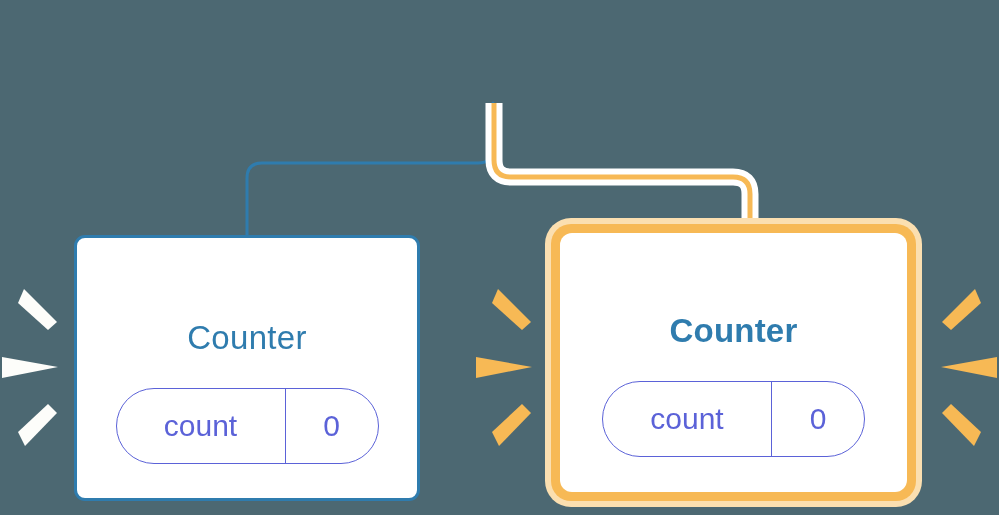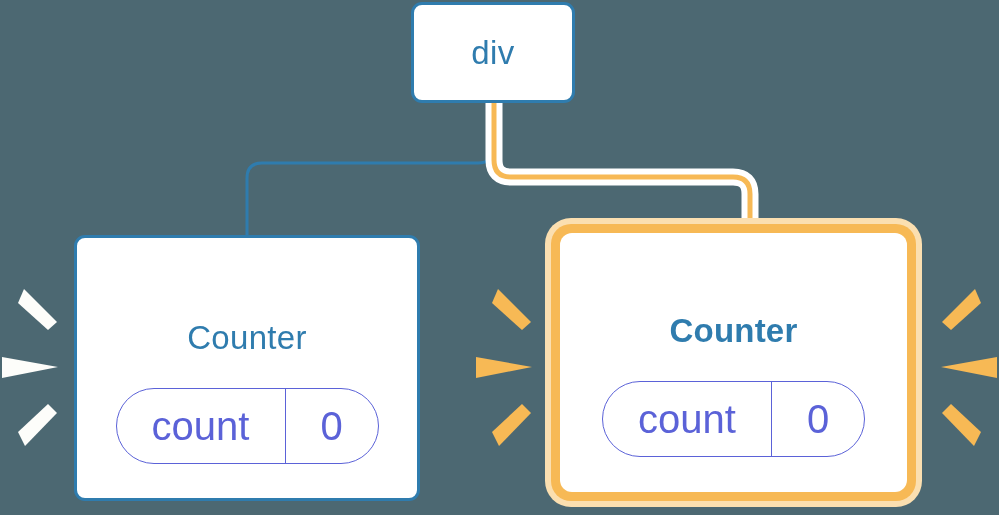--- a/index.html
+++ b/index.html
@@ -127,21 +127,21 @@
     border-radius: 38px;
     box-sizing: border-box;
     background: transparent;
   }
   .state-key,
   .state-val {
     display: flex;
     align-items: center;
     justify-content: center;
     color: #5b62d8;
-    font-size: 40px;
+    font-size: 30px;
     font-weight: 400;
     line-height: 1;
   }
   .state-key {
     width: 168px;
   }
   .state-val {
     width: 92px;
     border-left: 1.6px solid #5b62d8;
   }
@@ -166,23 +166,20 @@
 
   <svg id="connectors" viewBox="0 0 999 515">
 
     <path d="M 493 103 L 493 148 Q 493 163 478 163 L 262 163 Q 247 163 247 178 L 247 235" fill="none" stroke="#2f7cae" stroke-width="3" stroke-linecap="round" stroke-linejoin="round"></path>
 
     <path d="M 494 103 L 494 160 Q 494 177 511 177 L 733 177 Q 750 177 750 194 L 750 224" fill="none" stroke="#ffffff" stroke-width="17" stroke-linecap="butt" stroke-linejoin="round"></path>
 
     <path d="M 494 103 L 494 160 Q 494 177 511 177 L 733 177 Q 750 177 750 194 L 750 224" fill="none" stroke="#f7b955" stroke-width="5" stroke-linecap="butt" stroke-linejoin="round"></path>
   </svg>
 
-  <div class="node" id="node-div">
-    <span class="node-title">div</span>
-  </div>
 
   <div class="node" id="node-counter-left">
     <span class="node-title">Counter</span>
 
     <div class="state-pill">
       <span class="state-key">count</span>
       <span class="state-val">0</span>
     </div>
   </div>
 

